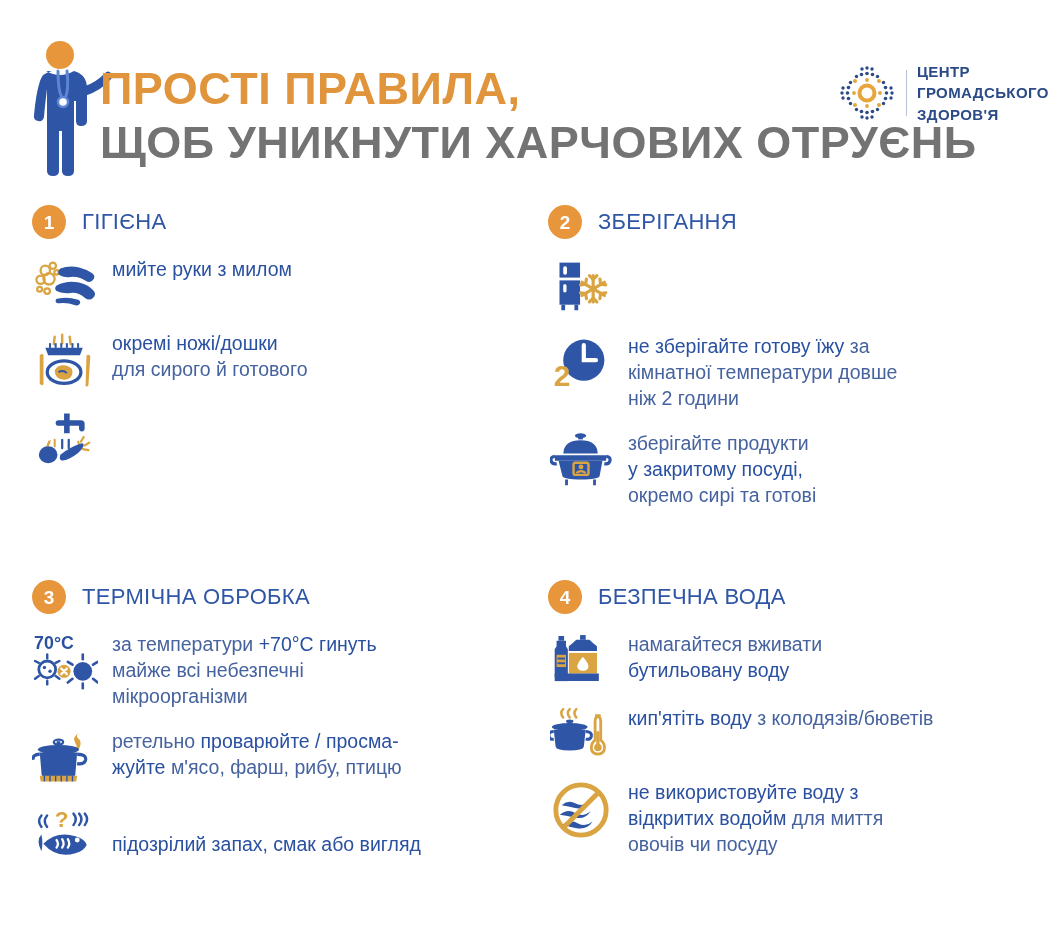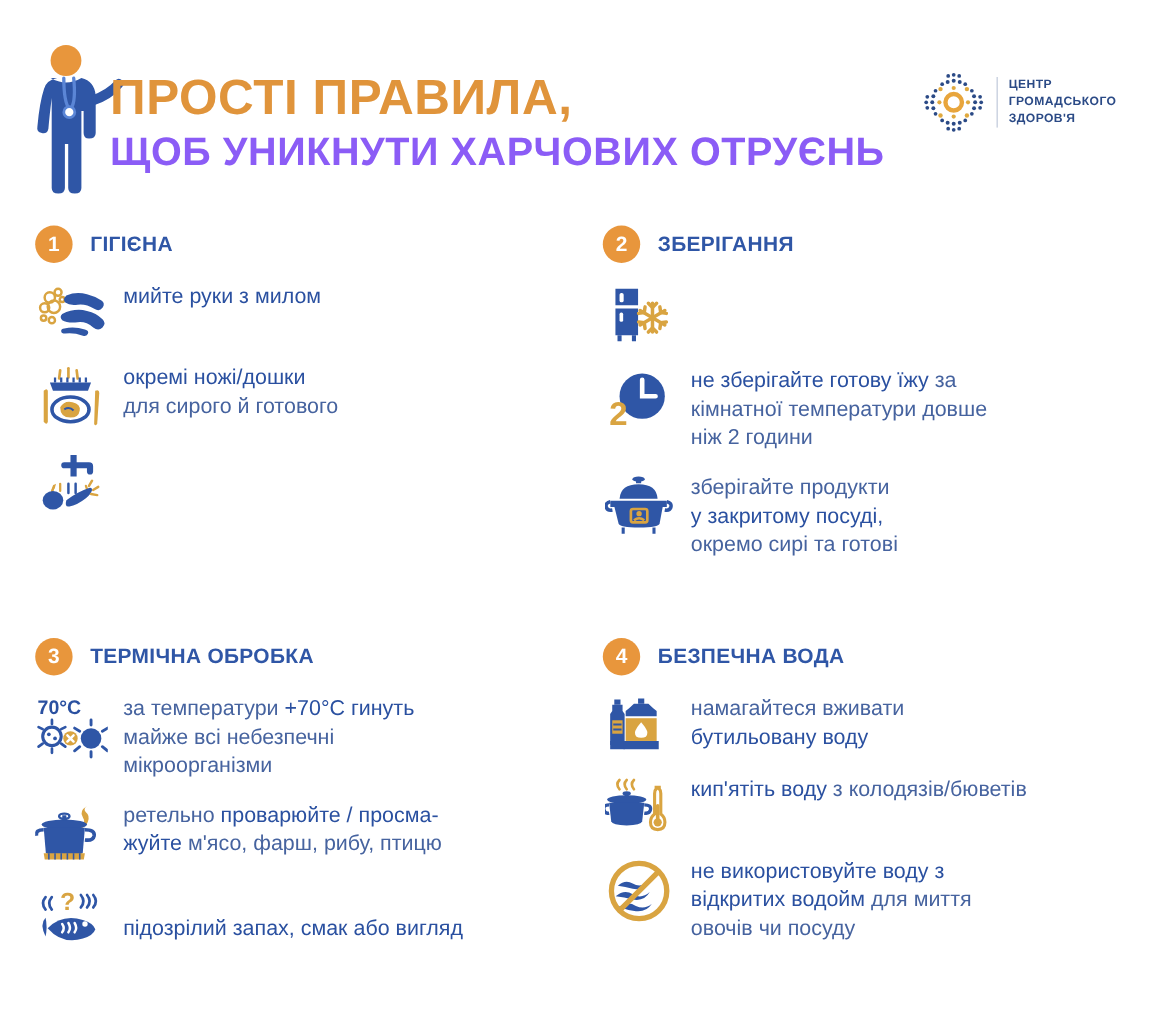--- a/index.html
+++ b/index.html
@@ -19,46 +19,46 @@
   .doctor{position:absolute;left:26px;top:12px;width:88px;height:140px;}
   .title-block{position:absolute;left:100px;top:38px;width:930px;}
   .title-line{
     font-weight:bold;
     letter-spacing:0.5px;
     line-height:1.02;
     white-space:nowrap;
     font-family:"Liberation Sans","DejaVu Sans",sans-serif;
   }
   .title-1{font-size:45px;color:#e0943b;}
-  .title-2{font-size:36px;color:#8b5cf6;margin-top:8px;}
+  .title-2{font-size:45px;color:#737373;margin-top:8px;}
 
   .logo{position:absolute;left:838px;top:34px;width:182px;height:62px;display:flex;align-items:center;gap:10px;}
   .logo-mark{width:58px;height:58px;flex:0 0 58px;}
   .logo-divider{width:1px;height:46px;background:#b9c3d6;flex:0 0 1px;}
   .logo-text{
-    font-size:11px;line-height:1.42;font-weight:bold;color:#2b4a86;
+    font-size:15px;line-height:1.42;font-weight:bold;color:#2b4a86;
     letter-spacing:0.4px;
   }
 
   
   .sections{position:absolute;left:0;top:205px;width:1058px;}
   .col-left{position:absolute;left:32px;width:500px;}
   .col-right{position:absolute;left:548px;width:500px;}
 
   .section{margin-bottom:0;}
   .sec-head{display:flex;align-items:center;gap:16px;margin-bottom:16px;}
   .badge{
     width:34px;height:34px;border-radius:50%;
     background:#e8963c;color:#ffffff;
     font-size:19px;font-weight:bold;
     display:flex;align-items:center;justify-content:center;
     flex:0 0 34px;line-height:1;
   }
   .sec-title{
-    font-size:19px;font-weight:bold;color:#2f56a6;
+    font-size:22px;font-weight:normal;color:#2f56a6;
     letter-spacing:0.3px;line-height:1;
   }
 
   .item{display:flex;align-items:flex-start;gap:14px;margin-bottom:17px;}
   .item-icon{
     width:66px;flex:0 0 66px;
     display:flex;align-items:center;justify-content:center;
     padding-top:2px;
   }
   .item-text{

